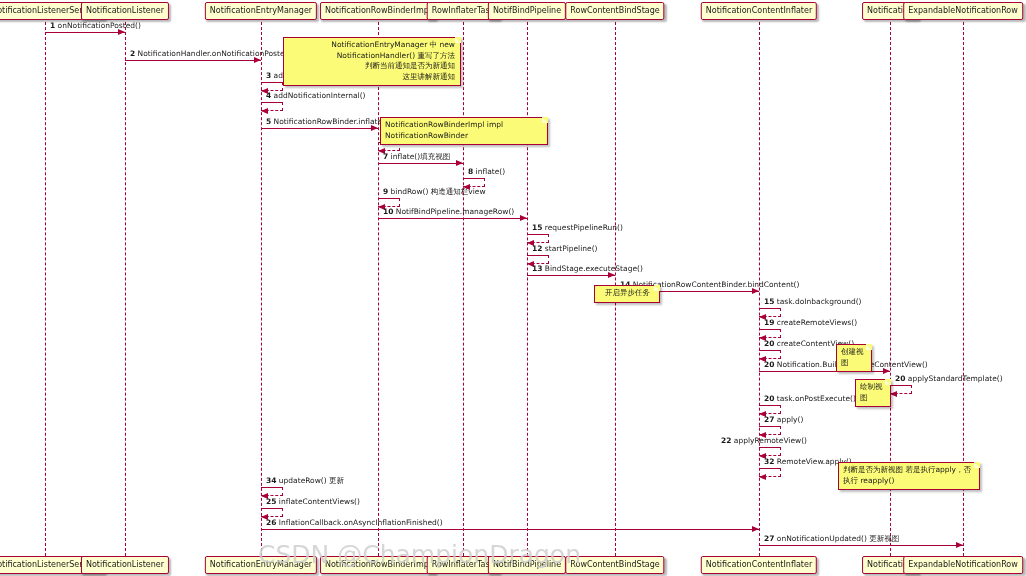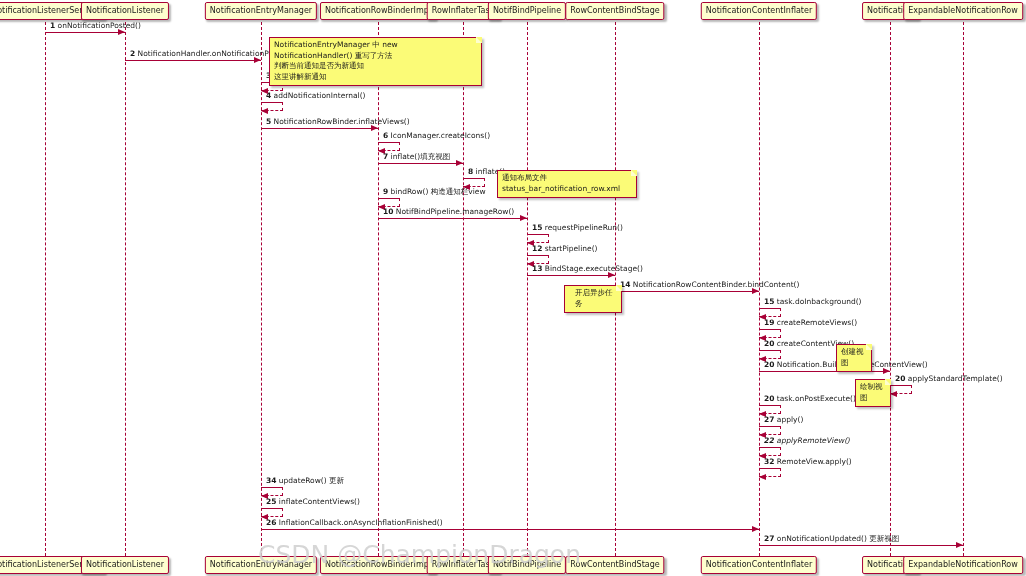--- a/index.html
+++ b/index.html
@@ -249,21 +249,21 @@
     <div class="msg" style="left: 0px; top: 426px; width: 1026px;">
       <div class="selfsolid" style="left: 759px; top: 0px;"></div>
       <div class="selfloop" style="left: 759px; top: 0px; border-top: none;"></div>
       <div class="arrowL" style="left: 759px; top: 6px;"></div>
       <span class="mlabel" style="left: 764px;"><b>27</b> apply()</span>
     </div>
     <div class="msg" style="left: 0px; top: 447px; width: 1026px;">
       <div class="selfsolid" style="left: 759px; top: 0px;"></div>
       <div class="selfloop" style="left: 759px; top: 0px; border-top: none;"></div>
       <div class="arrowL" style="left: 759px; top: 6px;"></div>
-      <span class="mlabel" style="left: 764px; font-style: italic;"><b>22</b> applyRemoteView()</span>
+      <span class="mlabel" style="left: 721px;"><b>22</b> applyRemoteView()</span>
     </div>
     <div class="msg" style="left: 0px; top: 468px; width: 1026px;">
       <div class="selfsolid" style="left: 759px; top: 0px;"></div>
       <div class="selfloop" style="left: 759px; top: 0px; border-top: none;"></div>
       <div class="arrowL" style="left: 759px; top: 6px;"></div>
       <span class="mlabel" style="left: 764px;"><b>32</b> RemoteView.apply()</span>
     </div>
     <div class="msg" style="left: 0px; top: 487px; width: 1026px;">
       <div class="selfsolid" style="left: 261px; top: 0px;"></div>
       <div class="selfloop" style="left: 261px; top: 0px; border-top: none;"></div>
@@ -279,22 +279,23 @@
     <div class="msg" style="left: 0px; top: 529px; width: 1026px;">
       <div class="msgline" style="left: 261px; width: 498px;"></div>
       <div class="arrowR" style="left: 752px;"></div>
       <span class="mlabel" style="left: 266px;"><b>26</b> InflationCallback.onAsyncInflationFinished()</span>
     </div>
     <div class="msg" style="left: 0px; top: 545px; width: 1026px;">
       <div class="msgline" style="left: 759px; width: 204px;"></div>
       <div class="arrowR" style="left: 956px;"></div>
       <span class="mlabel" style="left: 764px;"><b>27</b> onNotificationUpdated() 更新视图</span>
     </div>
-    <div class="note" style="left: 269px; top: 37px; width: 213px; min-height: 38px;">NotificationEntryManager 中 new NotificationHandler() 重写了方法
+    <div class="note" style="left: 283px; top: 37px; width: 178px; min-height: 38px; text-align: right;">NotificationEntryManager 中 new NotificationHandler() 重写了方法
 判断当前通知是否为新通知
 这里讲解新通知<div class="fold"></div></div>
-    <div class="note" style="left: 497px; top: 170px; width: 140px; min-height: 14px;">通知布局文件 status_bar_notification_row.xml<div class="fold"></div></div>
-    <div class="note" style="left: 564px; top: 285px; width: 58px; min-height: 14px; padding-left: 10px;">开启异步任务<div class="fold"></div></div>
+    <div class="note" style="left: 380px; top: 117px; width: 168px; min-height: 14px;">NotificationRowBinderImpl impl NotificationRowBinder<div class="fold"></div></div>
+    <div class="note" style="left: 594px; top: 285px; width: 66px; min-height: 14px; padding-left: 10px;">开启异步任务<div class="fold"></div></div>
     <div class="note" style="left: 836px; top: 344px; width: 36px; min-height: 14px;">创建视图<div class="fold"></div></div>
     <div class="note" style="left: 855px; top: 379px; width: 36px; min-height: 14px;">绘制视图<div class="fold"></div></div>
+    <div class="note" style="left: 838px; top: 462px; width: 142px; min-height: 14px;">判断是否为新视图 若是执行apply，否执行 reapply()<div class="fold"></div></div>
   </div>
 
 <div class="watermark" style="left:258px;top:540px;">CSDN @ChampionDragon</div>
 
 </body></html>

